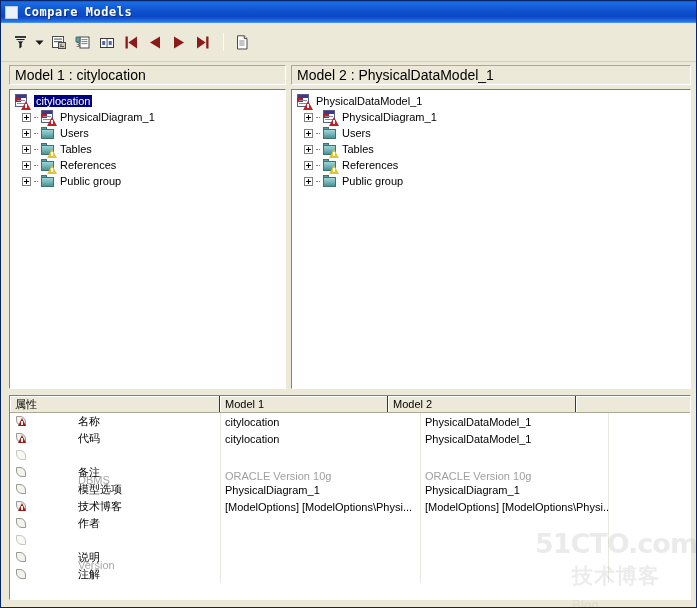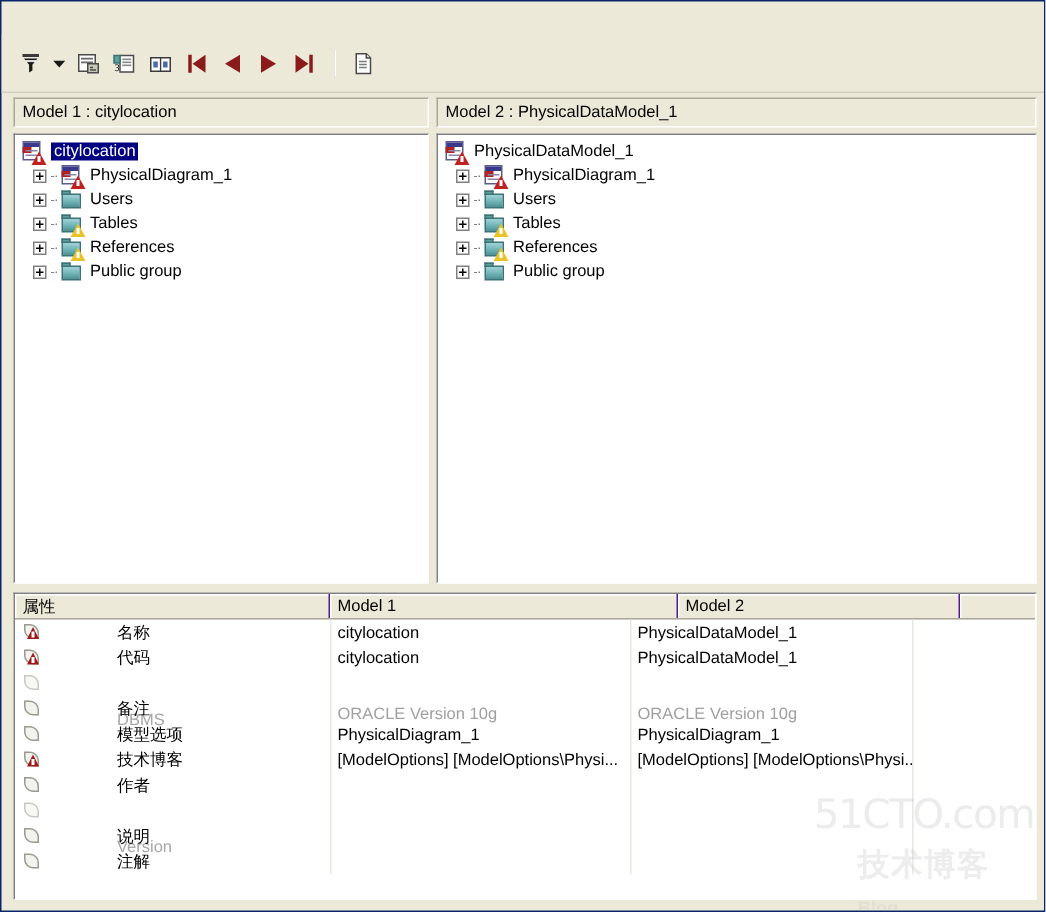--- a/index.html
+++ b/index.html
@@ -71,21 +71,21 @@
   
   .panel-head {
     position: absolute;
     height: 20px;
     background: #ece9d8;
     border: 1px solid #aca899;
     border-right-color: #ffffff;
     border-bottom-color: #ffffff;
     display: flex; align-items: center;
     padding-left: 5px;
-    font-size: 11px;
+    font-size: 14px;
     color: #000000;
     white-space: nowrap;
   }
   #head1 { left: 8px;  top: 64px; width: 277px; }
   #head2 { left: 290px; top: 64px; width: 400px; }
 
   
   .tree-pane {
     position: absolute;
     top: 88px; height: 300px;
@@ -215,21 +215,21 @@
   }
   .gh-cell {
     display: flex; align-items: center;
     padding-left: 5px;
     border-right: 1px solid #4c1d95;
     box-shadow: inset 1px 1px 0 #ffffff;
     white-space: nowrap;
     color: #000;
   }
   .gh-cell.c0 { width: 210px; }
-  .gh-cell.c1 { width: 232px; }
+  .gh-cell.c1 { width: 168px; }
   .gh-cell.c2 { width: 188px; }
   .gh-cell.c3 { flex: 1 1 auto; border-right: none; }
 
   .grid-body { position: relative; }
   .grow {
     display: flex; height: 17px;
     font-size: 11px; align-items: center;
     white-space: nowrap;
   }
   .gc { display: flex; align-items: center; padding-left: 5px; overflow: hidden; }
@@ -274,35 +274,39 @@
     position: absolute;
     right: 4px; bottom: 4px;
     width: 152px; height: 64px;
     opacity: 0.28;
     pointer-events: none;
     display: flex; flex-direction: column;
     align-items: center; justify-content: center;
   }
   .wm-top {
     font-family: "DejaVu Sans", sans-serif;
-    font-weight: normal; font-size: 27px;
+    font-weight: bold; font-size: 27px;
     color: #b9b9b9; letter-spacing: -1px; line-height: 1;
   }
   .wm-rule { width: 140px; height: 2px; background: #cfcfcf; margin: 3px 0 2px; }
   .wm-bot {
     display: flex; align-items: baseline; gap: 8px; flex-direction: column;
   }
   .wm-cn { font-size: 21px; font-weight: bold; color: #bdbdbd; letter-spacing: 1px; }
   .wm-blog { font-size: 12px; font-weight: bold; color: #c6c6c6; }
 </style>
 </head>
 <body>
 
 <div id="app">
 
+  <div class="titlebar">
+    <div class="title-icon"></div>
+    <div class="title-text">Compare Models</div>
+  </div>
 
   <div class="toolbar">
 
     <div class="tb-btn">
       <svg width="17" height="17" viewBox="0 0 17 17">
         <rect x="3" y="2" width="11" height="2" fill="#3a3a3a"></rect>
         <path d="M4 5 L13 5 L9.6 9.2 L9.6 13 L7.4 14.4 L7.4 9.2 Z" fill="#1a1a1a"></path>
         <rect x="5" y="6" width="7" height="1.4" fill="#ffffff" opacity="0.85"></rect>
       </svg>
     </div>

